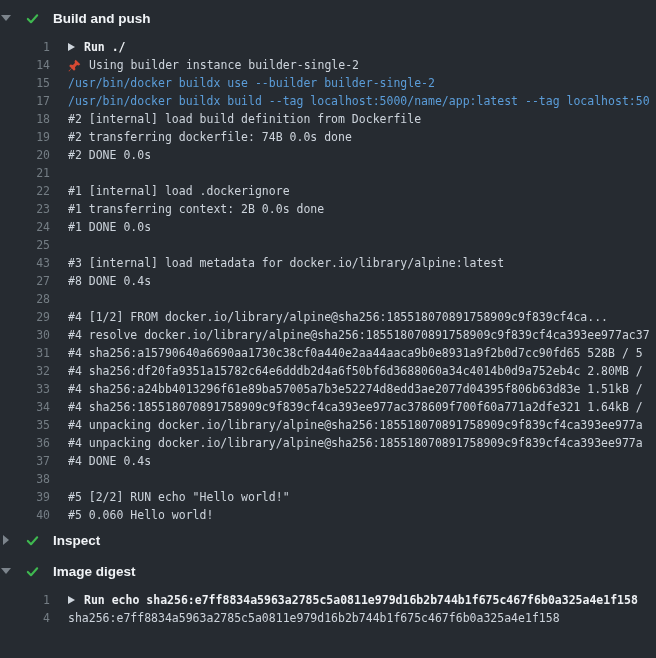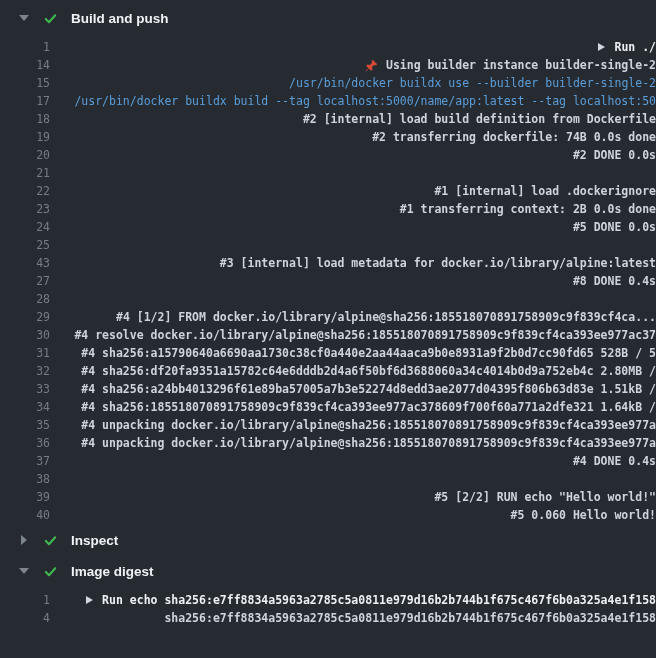--- a/index.html
+++ b/index.html
@@ -8,21 +8,21 @@
     background:#262b31;
     font-family:"DejaVu Sans Mono","Liberation Mono",monospace;
     font-size:11.5px;
     color:#cdd4dc;
   }
   .log-root { width:656px; height:658px; padding-top:8px; overflow:hidden; }
 
   
   .sec-header {
     display:flex; align-items:center;
-    height:20px; padding-left:18px;
+    height:20px; 
     font-family:"Liberation Sans","DejaVu Sans",sans-serif;
     font-size:13.5px; font-weight:bold; color:#f0f3f6;
     cursor:pointer;
   }
   .sec-header .chev { width:12px; display:inline-flex; justify-content:center; }
   .chev-down {
     width:0; height:0;
     border-left:5px solid transparent; border-right:5px solid transparent;
     border-top:6px solid #7c848c;
   }
@@ -40,24 +40,24 @@
 
   
   .line { display:flex; height:18px; line-height:18px; }
   .num {
     flex:none; width:50px; text-align:right;
     color:#747d84; cursor:pointer;
   }
   .content {
     flex:1; margin-left:18px;
     white-space:pre; overflow:hidden;
-    display:flex; align-items:center;justify-content:flex-end;
+    display:flex; align-items:center;
   }
   .content .txt { white-space:pre; }
-  .line-plain .txt { color:#cdd4dc;font-weight:bold; }
+  .line-plain .txt { color:#cdd4dc; }
   .line-command .txt { color:#5b9dd9; font-weight:normal; }
   .line-group .txt { color:#eef1f4; font-weight:bold; }
 
   .run-toggle {
     width:0; height:0; display:inline-block;
     border-top:4.5px solid transparent; border-bottom:4.5px solid transparent;
     border-left:7px solid #cfd6dd;
     margin-right:9px; cursor:pointer; flex:none;
   }
   .emoji { display:inline-flex; width:14px; height:14px; margin-right:7px; flex:none; align-items:center; }
@@ -118,21 +118,21 @@
           <div class="line line-plain">
             <span class="num">22</span>
             <span class="content"><span class="txt">#1 [internal] load .dockerignore</span></span>
           </div>
           <div class="line line-plain">
             <span class="num">23</span>
             <span class="content"><span class="txt">#1 transferring context: 2B 0.0s done</span></span>
           </div>
           <div class="line line-plain">
             <span class="num">24</span>
-            <span class="content"><span class="txt">#5 DONE 0.0s</span></span>
+            <span class="content"><span class="txt">#1 DONE 0.0s</span></span>
           </div>
           <div class="line line-plain">
             <span class="num">25</span>
             <span class="content"><span class="txt"></span></span>
           </div>
           <div class="line line-plain">
             <span class="num">43</span>
             <span class="content"><span class="txt">#3 [internal] load metadata for docker.io/library/alpine:latest</span></span>
           </div>
           <div class="line line-plain">

